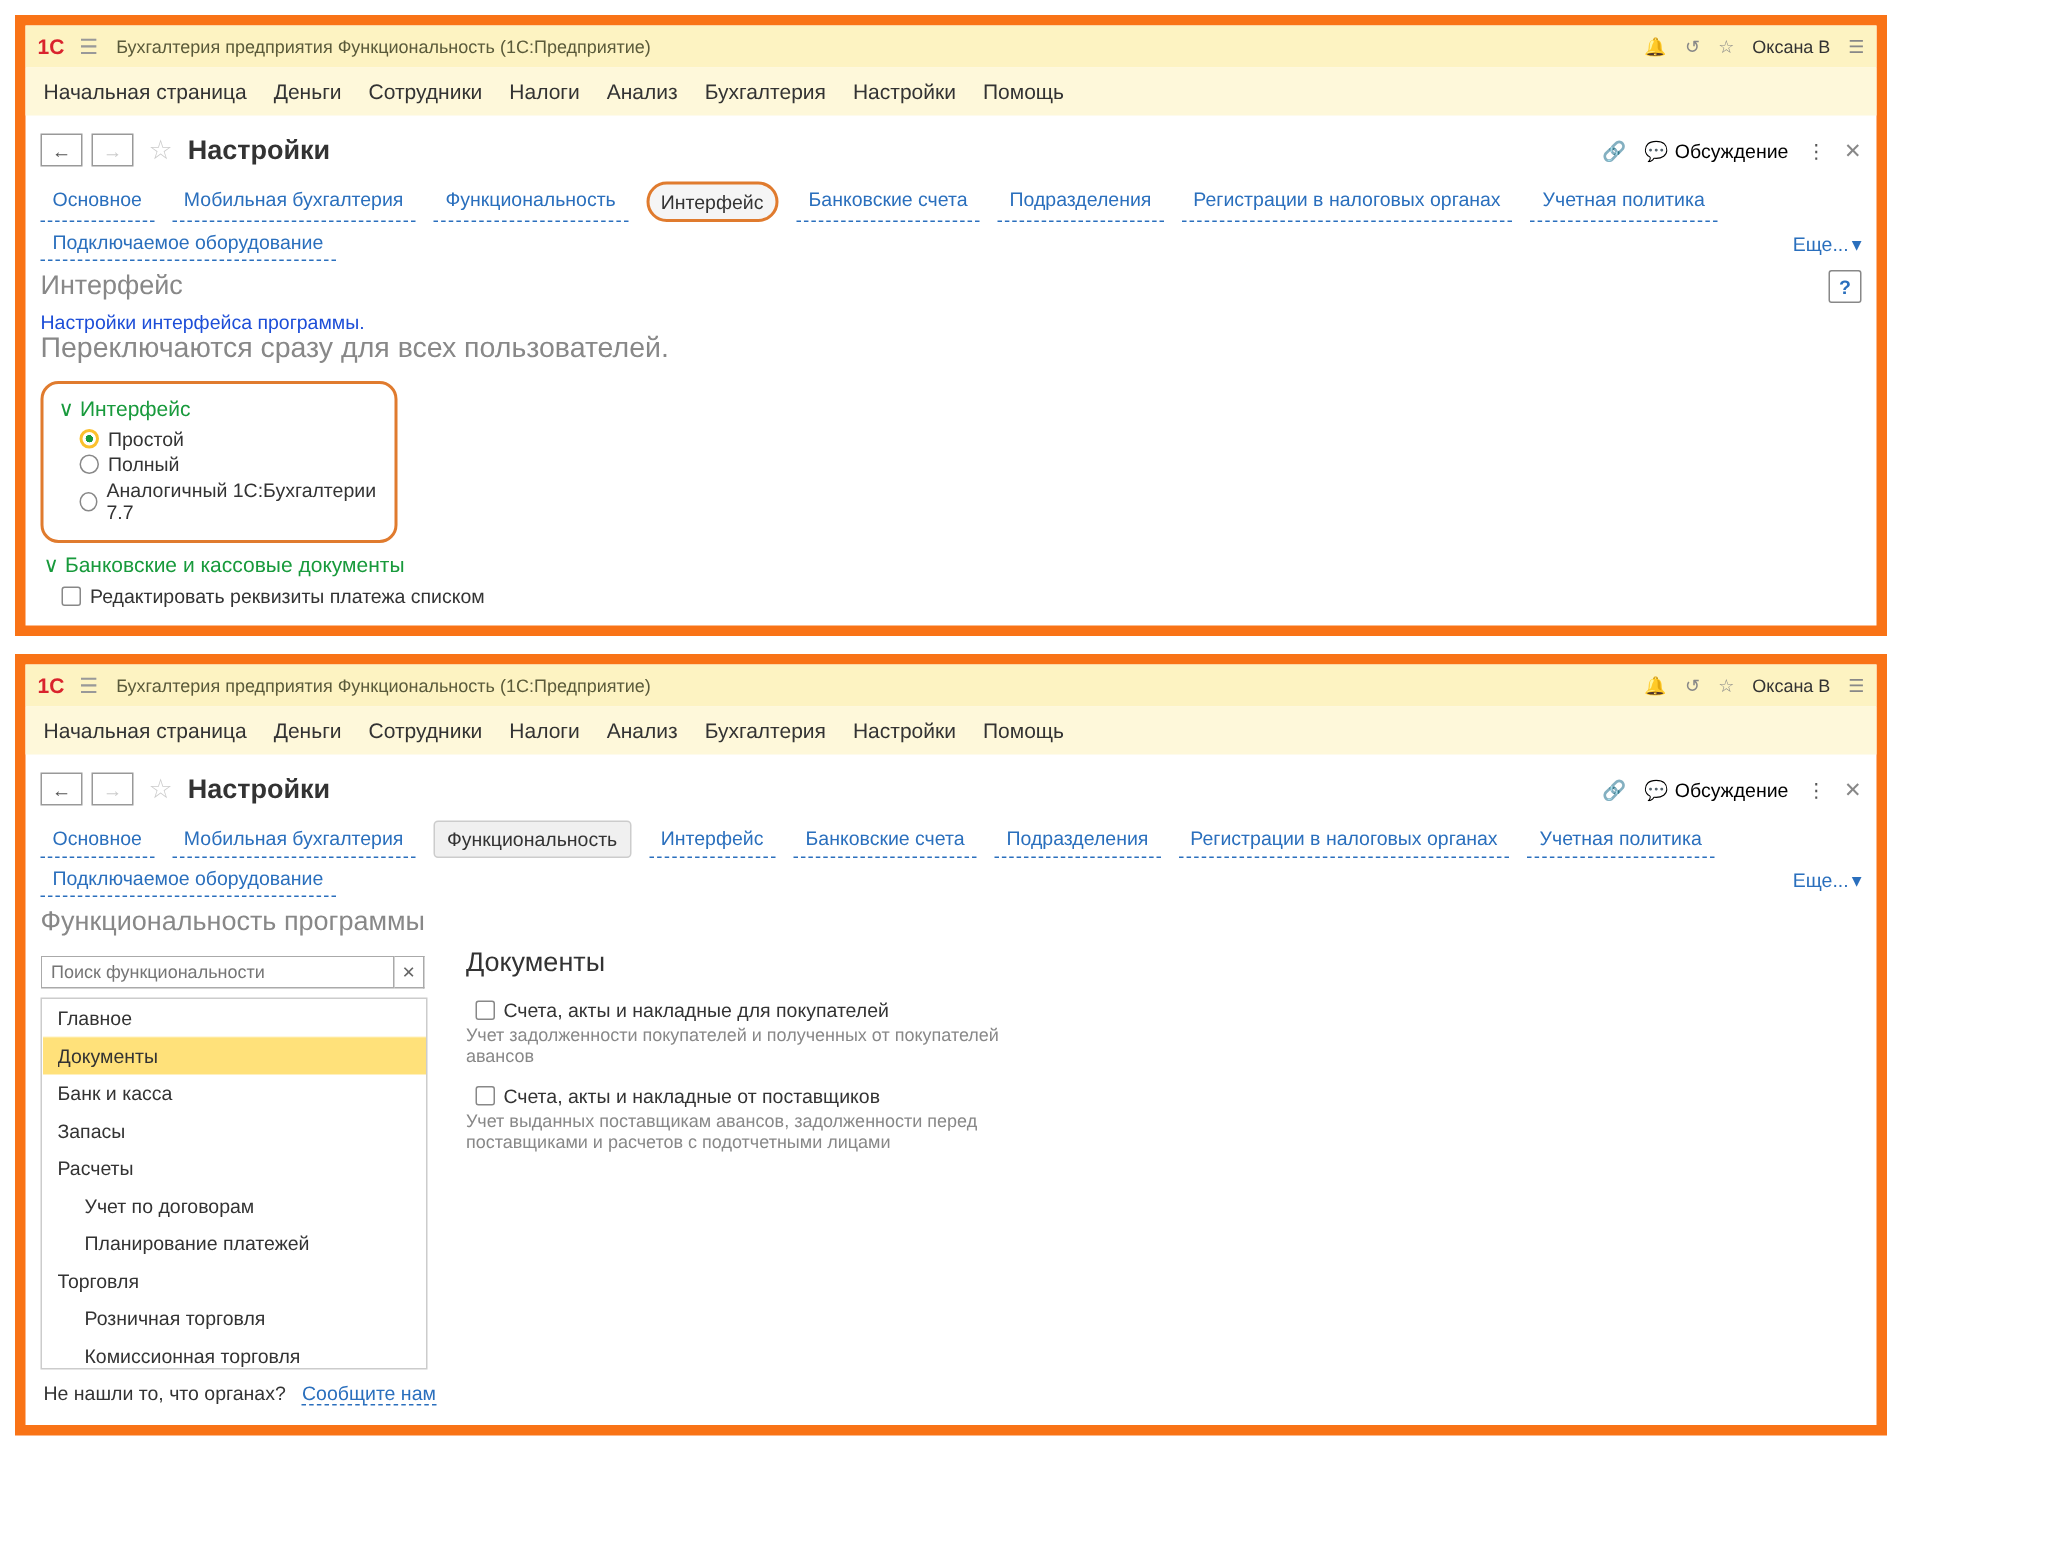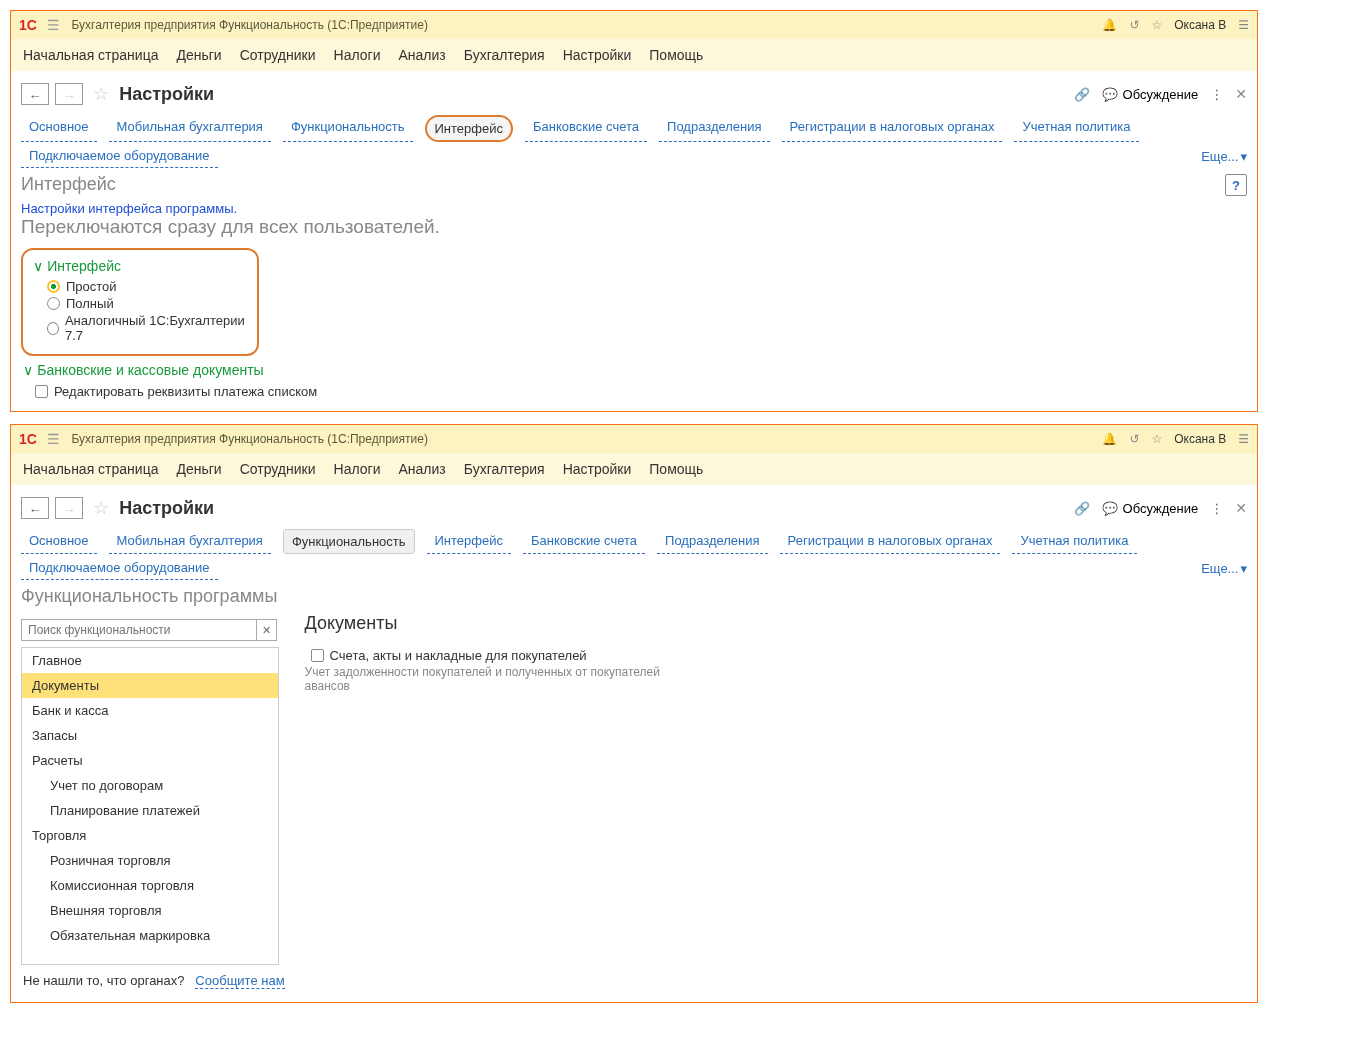--- a/index.html
+++ b/index.html
@@ -1,17 +1,17 @@
 <!DOCTYPE html>
 <html><head>
 <meta charset="utf-8">
 <style>
   * { box-sizing: border-box; margin: 0; padding: 0; }
   body { font-family: Arial, sans-serif; font-size: 13px; color: #333; background: #fff; padding: 10px; }
-  .outer { border: 1px solid #f97316; width: 1248px; margin-bottom: 12px; background: #fff;}
+  .outer { border: 7px solid #f97316; width: 1248px; margin-bottom: 12px; background: #fff;}
   .titlebar { background: #fdf3c2; display: flex; align-items: center; padding: 4px 8px; height: 28px; font-size: 12px; color: #5a5a3a;}
   .titlebar .logo { color: #d9232d; font-weight: bold; font-size: 14px; margin-right: 10px;}
   .titlebar .burger { color: #999; margin-right: 12px; cursor: pointer; font-size: 14px;}
   .titlebar .title-text { flex: 1;}
   .titlebar .right-icons { display: flex; gap: 12px; align-items: center; color: #888;}
   .titlebar .right-icons span { cursor: pointer; }
   .titlebar .username { color: #333;}
   .menubar { background: #fef8da; padding: 8px 12px; display: flex; gap: 18px; font-size: 14px;}
   .menubar span { color: #333; cursor: pointer;}
   .content { padding: 8px 10px 10px 10px;}
@@ -38,21 +38,21 @@
   .radio-row.selected .radio-o { border:2px solid #fbc02d; background: radial-gradient(circle, #189a3c 0 38%, #fff 40% 100%);}
   .radio-o { width:13px; height:13px; border:1px solid #888; border-radius:50%; display:inline-block;}
   .chk-row { display:flex; align-items:center; gap:6px; padding:2px 0 2px 14px;}
   .chk-o { width:13px; height:13px; border:1px solid #888; border-radius:2px; display:inline-block;}
   .grp-title2 { color:#189a3c; font-size:14px; display:flex; align-items:center; gap:4px; cursor:pointer; margin: 4px 0 4px 2px;}
   
   .search-wrap { display:flex; margin: 6px 0;}
   .search-box { border:1px solid #aaa; padding:3px 6px; width:236px; font-size:12px; color:#888;}
   .search-clear { border:1px solid #aaa; border-left:none; width:20px; display:flex; align-items:center; justify-content:center; cursor:pointer; color:#666; font-size:11px;}
   .two-col { display:flex; gap:18px; align-items:flex-start;}
-  .tree { border:1px solid #ccc; width:258px; height: 318px; overflow-y:scroll; background:#fff;}
+  .tree { border:1px solid #ccc; width:258px; height: 248px; overflow-y:scroll; background:#fff;}
   .tree-item { padding:5px 10px; cursor:pointer; border-bottom:0px;}
   .tree-item.sel { background:#ffe17a;}
   .tree-item.sub { padding-left:28px;}
   .right-pane-title { font-size:18px; color:#333; margin:0 0 12px;}
   .opt { margin-bottom:10px;}
   .opt-hdr { display:flex; gap:6px; align-items:center; padding:2px 6px;}
   .opt-desc { color:#888; font-size:12px; margin-left:0px; max-width:380px;}
   .footer-link { padding: 8px 2px 4px; font-size:13px;}
   .footer-link a { color:#2a6fbd; text-decoration: none; border-bottom:1px dashed #2a6fbd;}
   .close-x { cursor:pointer; color:#888; font-size:14px;}
@@ -225,16 +225,23 @@
       </div>
       <div>
         <div class="right-pane-title">Документы</div>
         <div class="opt">
           <div class="opt-hdr">
               <span class="chk-o"></span>
               <span>Счета, акты и накладные для покупателей</span>
             </div>
           <div class="opt-desc">Учет задолженности покупателей и полученных от покупателей авансов</div>
         </div>
+        <div class="opt">
+          <div class="opt-hdr">
+              <span class="chk-o"></span>
+              <span>Счета, акты и накладные от поставщиков</span>
+            </div>
+          <div class="opt-desc">Учет выданных поставщикам авансов, задолженности перед поставщиками и расчетов с подотчетными лицами</div>
+        </div>
       </div>
     </div>
   </div>
 </div>
 
 </body></html>

